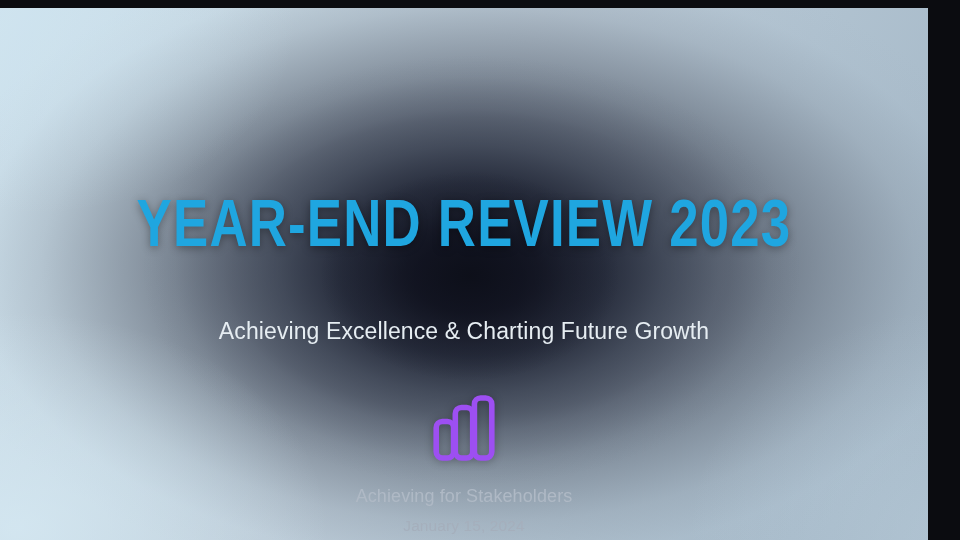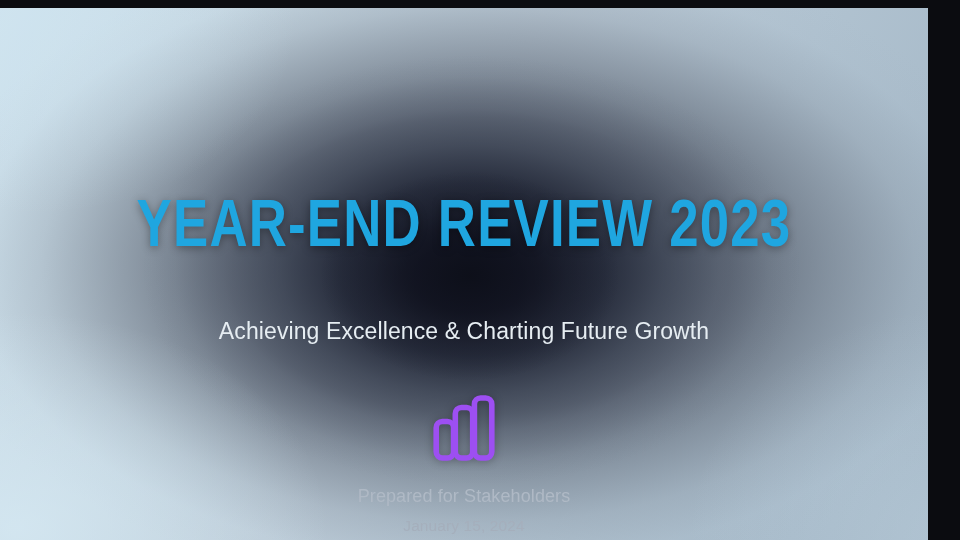--- a/index.html
+++ b/index.html
@@ -183,18 +183,18 @@
     <div class="icon-wrap">
       <svg width="72" height="72" viewBox="0 0 72 72" aria-hidden="true">
         <g fill="none" stroke="#9D4FF2" stroke-width="5.6">
           <rect x="8.2" y="29.5" width="17.4" height="36.5" rx="6.2" ry="6.2"></rect>
           <rect x="27.3" y="15.5" width="17.4" height="50.5" rx="6.2" ry="6.2"></rect>
           <rect x="46.4" y="6.0" width="17.4" height="60.0" rx="6.2" ry="6.2"></rect>
         </g>
       </svg>
     </div>
 
-    <div class="footer-line-1" style="color: rgb(175, 185, 197);">Prepared for Stakeholders</div>
+    <div class="footer-line-1" style="color: rgb(175, 185, 197);">Achieving for Stakeholders</div>
 
     <div class="footer-line-2" style="color: rgb(165, 175, 188);">January 15, 2024</div>
 
   </div>
 </div>
 
 </body></html>

